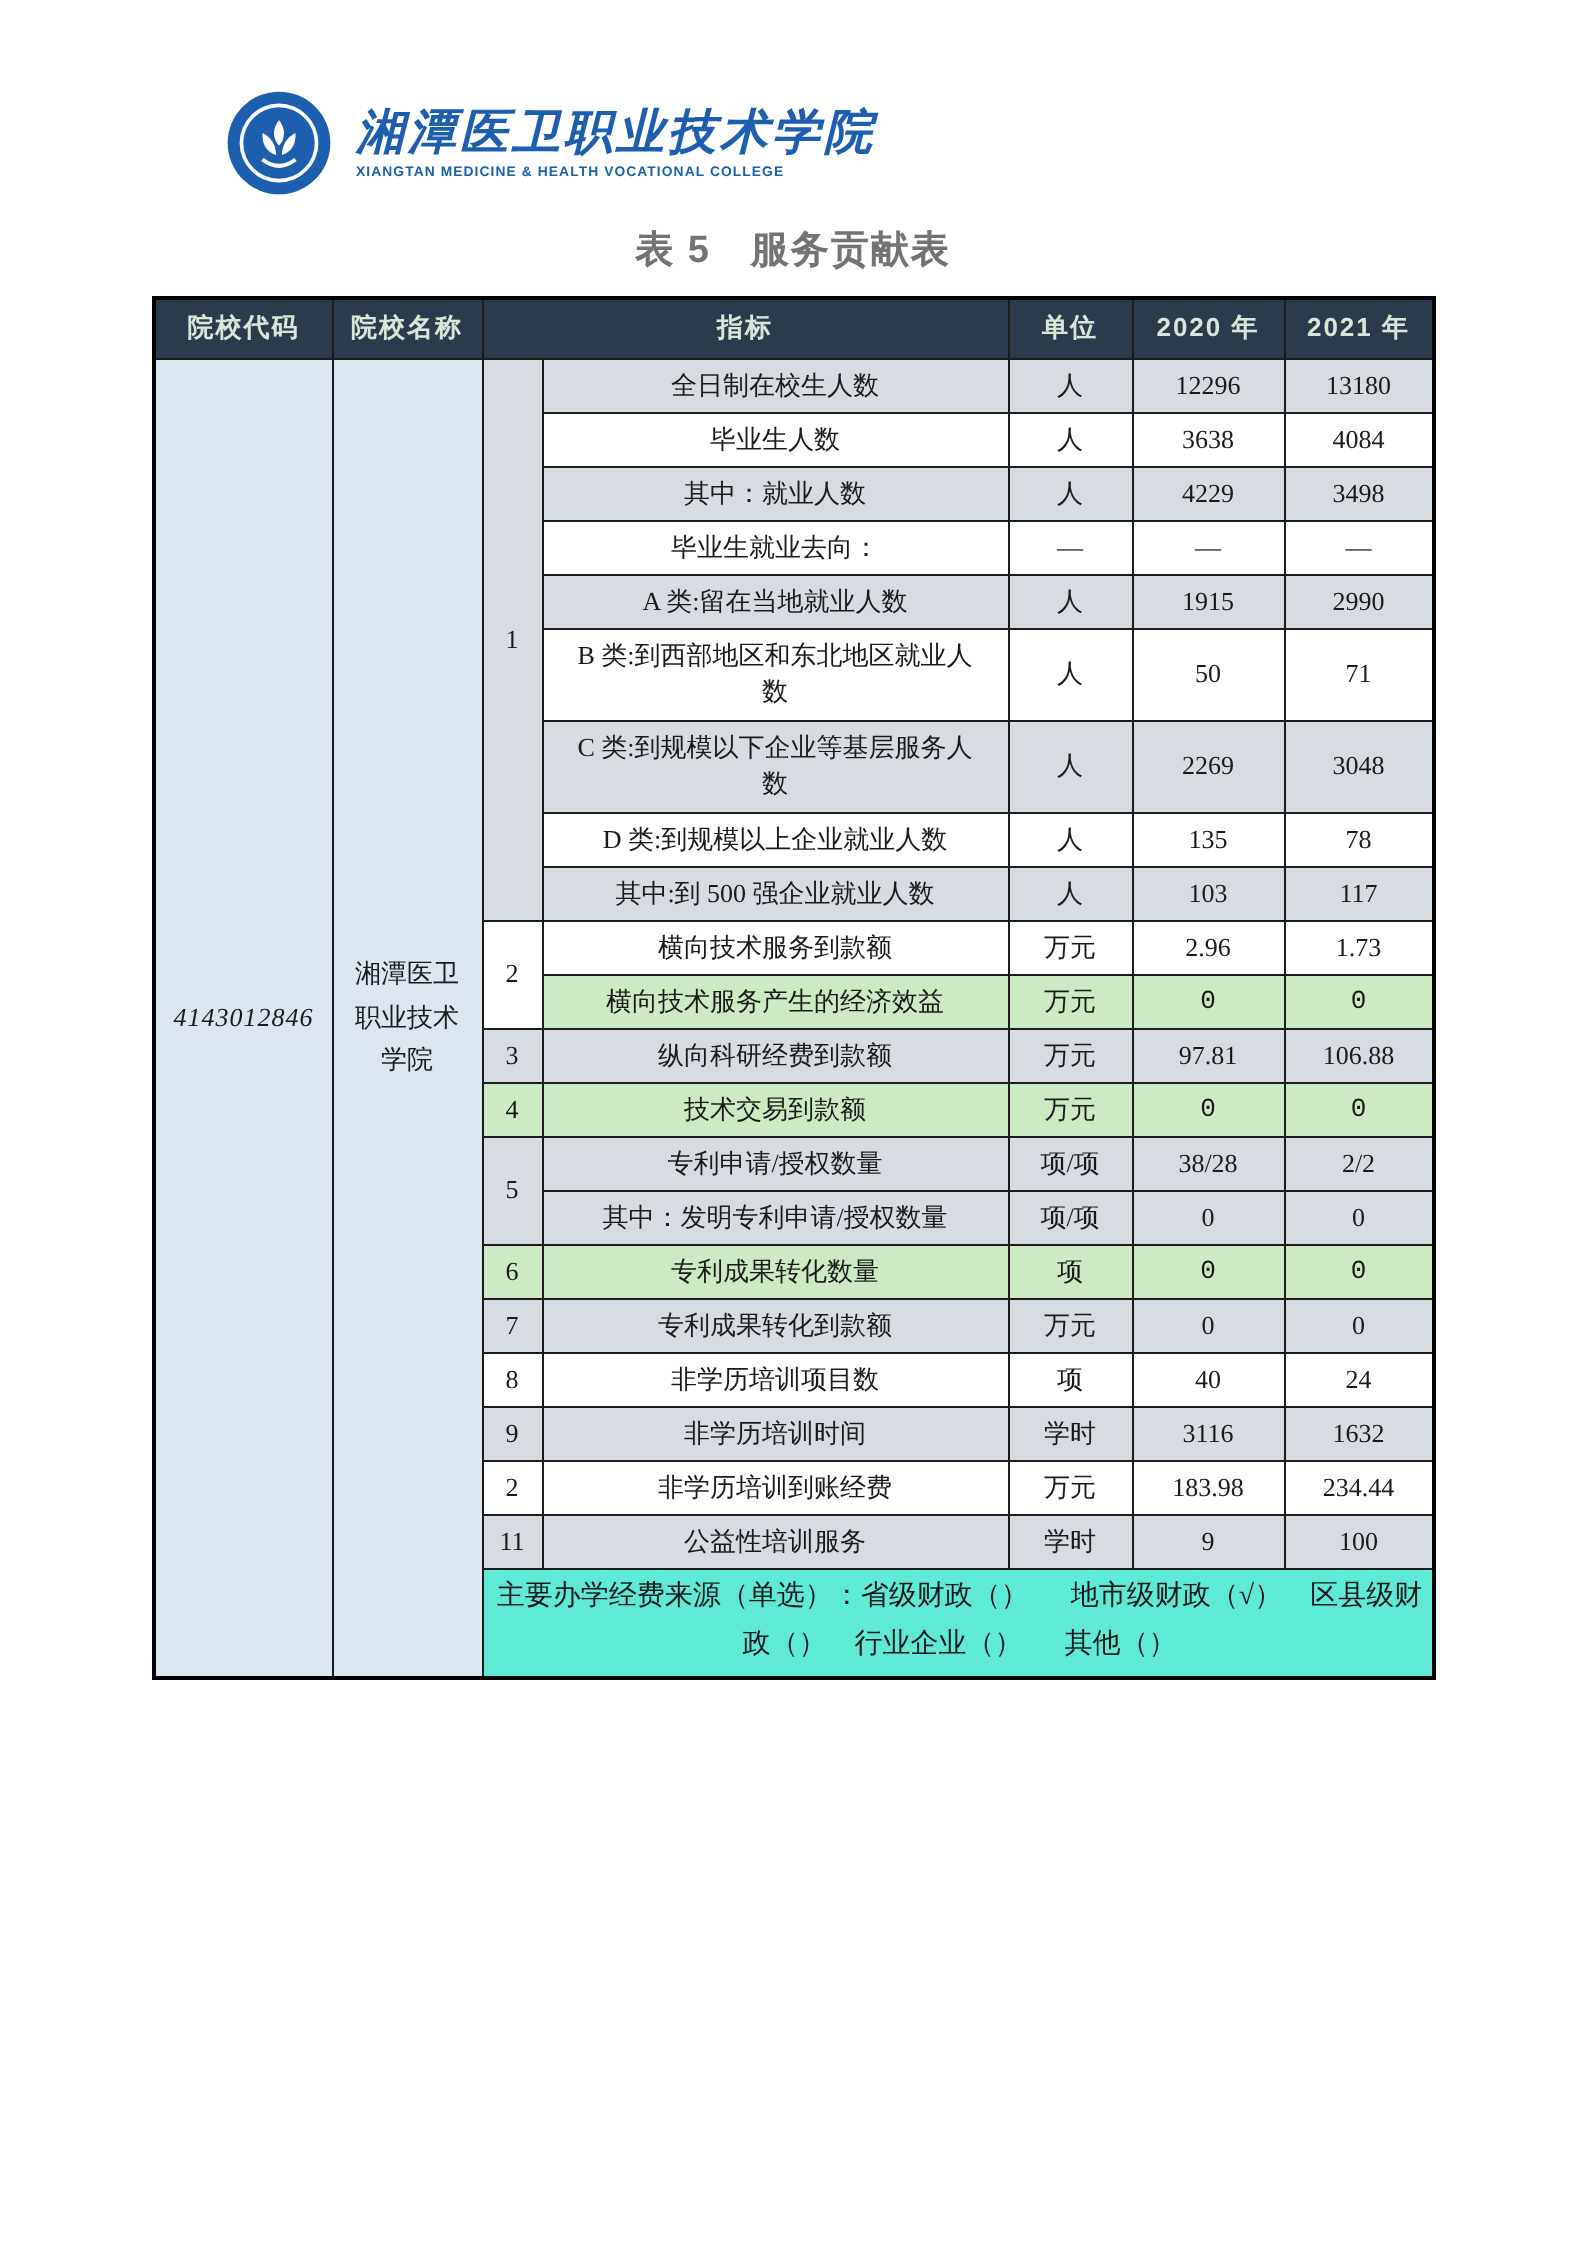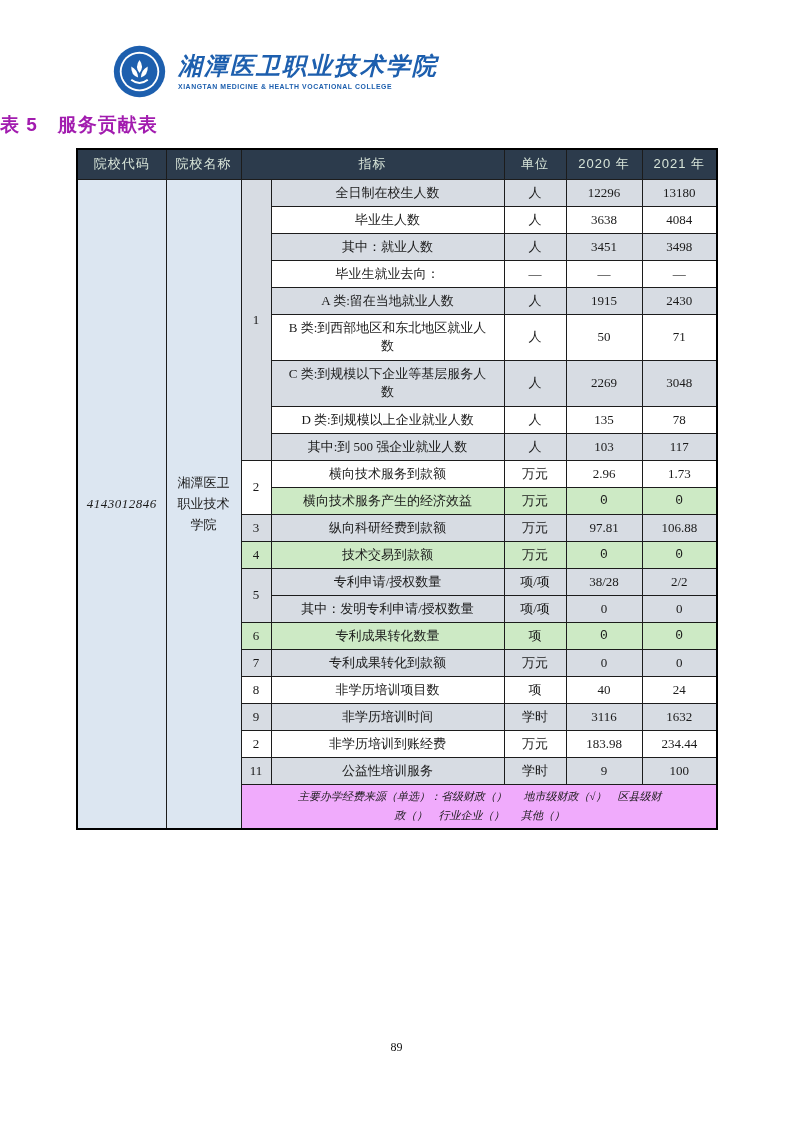--- a/index.html
+++ b/index.html
@@ -25,52 +25,52 @@
     line-height:1.1;
   }
   .logo-text .en {
     font-size:6.9px; font-weight:bold; color:#1d5fae;
     letter-spacing:0.55px; margin-top:3px;
     font-family:"Liberation Sans","DejaVu Sans",sans-serif;
   }
   
   .table-title {
     position:absolute; top:112px; left:0; width:100%;
-    text-align:left; font-size:19px; font-weight:bold; color:#a21caf;
+    text-align:center; font-size:19px; font-weight:bold; color:#737373;
     font-family:"Liberation Sans","DejaVu Sans",sans-serif;
     letter-spacing:1px;
   }
   
   table.svc {
     position:absolute; top:148px; left:76px;
     width:640px; border-collapse:collapse; table-layout:fixed;
     border:2px solid #000;
     font-size:13px;
   }
   table.svc td, table.svc th { border:1px solid #1c1c1c; text-align:center; vertical-align:middle; }
   tr.hdr { height:30px; }
   tr.hdr th {
     background:#2c3b4c; color:#d8e5d9;
     font-family:"Liberation Sans","DejaVu Sans",sans-serif;
-    font-weight:normal; font-size:13px; letter-spacing:1px;margin-top:15px;
+    font-weight:bold; font-size:13px; letter-spacing:1px;margin-top:15px;
   }
   tr.row { height:27px; }
   tr.tall { height:46px; }
   tr.footrow { height:45px; }
   td.blue { background:#dce6f1; }
   td.c, td.g { background:#ffffff; }
   tr.rg td.c { background:#d7dce3; }
   tr.rgr td.c { background:#cdeac5;font-family:Liberation Mono, monospace; }
   td.g.g-gray { background:#d7dce3; }
   td.g.g-green { background:#cdeac5; }
   td.g.g-white { background:#ffffff; }
   td.ind { padding:4px 14px; }
   td.foot {
-    background:#f0abfc; white-space:pre-wrap; text-align:center;
-    line-height:1.75; padding:2px 4px 2px 6px; font-size:11px;font-style:italic;
+    background:#5eead4; white-space:pre-wrap; text-align:center;
+    line-height:1.75; padding:2px 4px 2px 6px; font-size:14px;
   }
   .code-cell { letter-spacing:0.5px;font-style:italic; }
   .name-cell { line-height:1.65; padding:0 8px; }
   
   .page-number {
     position:absolute; top:1040px; left:0; width:100%;
     text-align:center; font-size:12px; color:#111;
   }
 </style>
 </head>
@@ -130,36 +130,36 @@
     <tr class="row rw">
       <td class="c ind">毕业生人数</td>
       <td class="c">人</td>
       <td class="c">3638</td>
       <td class="c">4084</td>
     </tr>
 
     <tr class="row rg">
       <td class="c ind">其中：就业人数</td>
       <td class="c">人</td>
-      <td class="c">3451</td>
+      <td class="c">4229</td>
       <td class="c">3498</td>
     </tr>
 
     <tr class="row rw">
       <td class="c ind">毕业生就业去向：</td>
       <td class="c">—</td>
       <td class="c">—</td>
       <td class="c">—</td>
     </tr>
 
     <tr class="row rg">
       <td class="c ind">A 类:留在当地就业人数</td>
       <td class="c">人</td>
       <td class="c">1915</td>
-      <td class="c">2430</td>
+      <td class="c">2990</td>
     </tr>
 
     <tr class="tall rw">
       <td class="c ind">B 类:到西部地区和东北地区就业人数</td>
       <td class="c">人</td>
       <td class="c">50</td>
       <td class="c">71</td>
     </tr>
 
     <tr class="tall rg">
@@ -277,15 +277,14 @@
       <td class="c">100</td>
     </tr>
 
     <tr class="footrow">
       <td class="foot" colspan="5">主要办学经费来源（单选）：省级财政（）      地市级财政（√）    区县级财
 政（）    行业企业（）      其他（）</td>
     </tr>
   </tbody>
     </table>
 
-  <div class="page-number">89</div>
 
 </div>
 
 </body></html>

